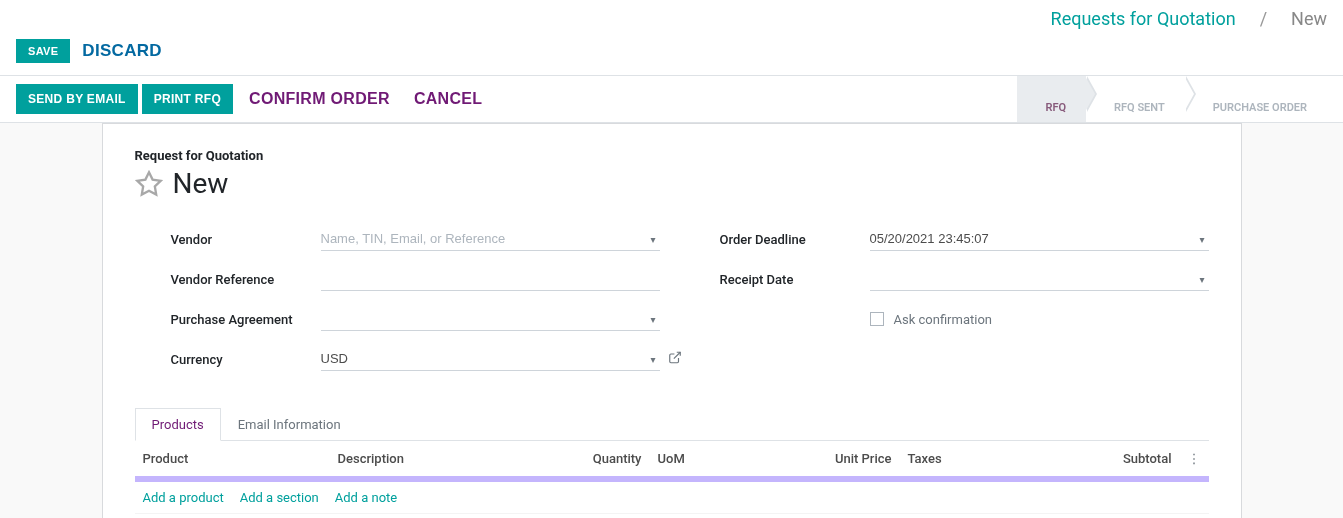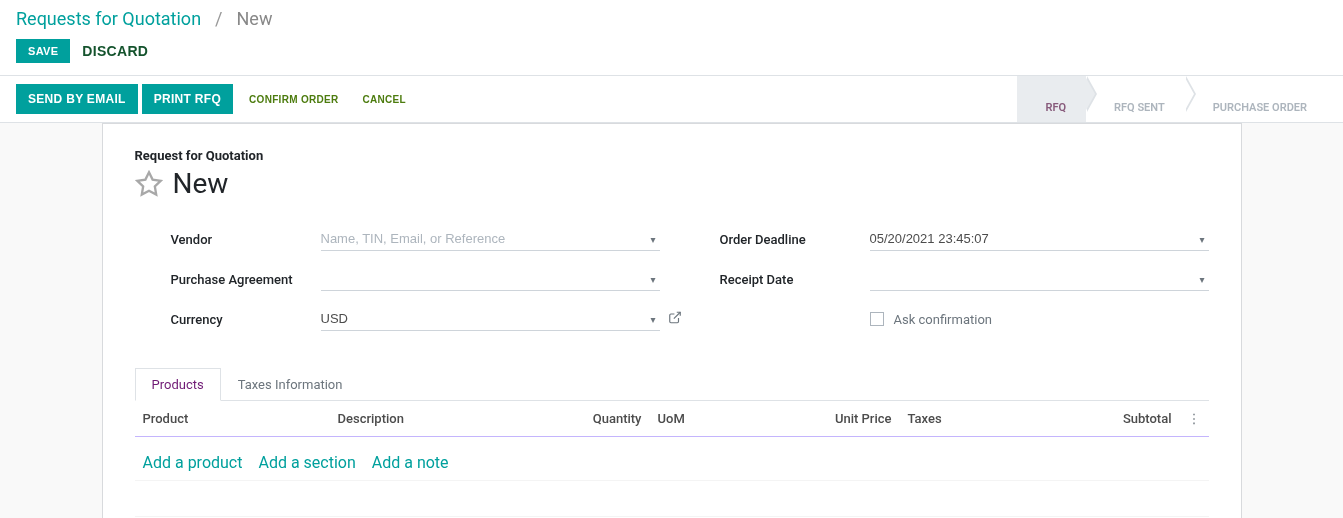--- a/index.html
+++ b/index.html
@@ -1,31 +1,31 @@
 <!DOCTYPE html>
 <html><head>
   <meta charset="utf-8">
   <style>
     * { box-sizing: border-box; margin: 0; padding: 0; }
     body { font-family: -apple-system, BlinkMacSystemFont, "Segoe UI", Roboto, "Helvetica Neue", Arial, sans-serif; font-size: 13px; color: #4c4c4c; background: #f9f9f9; }
     
     .top-bar { background: #fff; padding: 8px 16px 0 16px; }
-    .breadcrumb { display: flex; align-items: center; gap: 14px; margin-bottom: 10px; }
+    .breadcrumb { display: flex; align-items: center; gap: 24px; margin-bottom: 10px; justify-content: flex-end; }
     .breadcrumb-link { color: #00a09d; font-size: 18px; cursor: pointer; }
     .breadcrumb-sep { color: #999; font-size: 18px; }
     .breadcrumb-current { color: #888; font-size: 18px; }
     
     .top-buttons { display: flex; align-items: center; gap: 12px; padding-bottom: 12px; }
     .btn-primary { background: #00a09d; color: #fff; border: none; padding: 6px 12px; font-size: 11px; font-weight: 600; cursor: pointer; text-transform: uppercase; letter-spacing: 0.3px; }
-    .btn-link { background: none; border: none; color: #14532d; font-size: 14px; font-weight: 600; cursor: pointer; text-transform: uppercase; letter-spacing: 0.3px; }
+    .btn-link { background: none; border: none; color: #0369a1; font-size: 17px; font-weight: 600; cursor: pointer; text-transform: uppercase; letter-spacing: 0.3px; }
     
     .action-bar { background: #fff; border-top: 1px solid #dee2e6; border-bottom: 1px solid #dee2e6; display: flex; align-items: stretch; padding: 0 16px; height: 48px; gap: 48px; }
     .action-buttons { display: flex; align-items: center; gap: 0; }
     .action-btn-filled { background: #00a09d; color: #fff; border: none; padding: 8px 12px; font-size: 12px; font-weight: 600; cursor: pointer; text-transform: uppercase; letter-spacing: 0.3px; margin-right: 4px; }
-    .action-btn-link { background: none; border: none; color: #4d7c0f; font-size: 10px; font-weight: 600; cursor: pointer; text-transform: uppercase; padding: 8px 12px; letter-spacing: 0.3px; }
+    .action-btn-link { background: none; border: none; color: #701a75; font-size: 16px; font-weight: 600; cursor: pointer; text-transform: uppercase; padding: 8px 12px; letter-spacing: 0.3px; }
     
     .status-bar { margin-left: auto; display: flex; align-items: stretch; }
     .status-step { position: relative; display: flex; align-items: center; padding: 16px 20px 0 28px; font-size: 11px; font-weight: 600; color: #adb5bd; cursor: pointer; background: #fff; }
     .status-step.active { color: #875a7b; background: #e9ecef; }
     .status-step::after { content: ""; position: absolute; right: -9px; top: 0; width: 0; height: 0; border-top: 18px solid transparent; border-bottom: 18px solid transparent; border-left: 10px solid #fff; z-index: 2; }
     .status-step.active::after { border-left-color: #e9ecef; }
     .status-step::before { content: ""; position: absolute; right: -11px; top: 0; width: 0; height: 0; border-top: 18px solid transparent; border-bottom: 18px solid transparent; border-left: 10px solid #dee2e6; z-index: 1; }
     .status-step:last-child::after, .status-step:last-child::before { display: none; }
     
     .form-sheet { max-width: 1140px; margin: 0 auto; background: #fff; border: 1px solid #d8dadd; padding: 24px 32px; margin-top: 0; }
@@ -50,26 +50,26 @@
     .checkbox-row { display: flex; align-items: center; gap: 10px; padding-left: 0; }
     .checkbox { width: 14px; height: 14px; border: 1px solid #adb5bd; cursor: pointer; }
     .checkbox-label { font-size: 13px; color: #6c757d; }
     
     .tabs { display: flex; border-bottom: 1px solid #dee2e6; margin-bottom: 0; }
     .tab { padding: 8px 16px; font-size: 13px; color: #6c757d; cursor: pointer; border: 1px solid transparent; border-bottom: none; margin-bottom: -1px; }
     .tab.active { color: #701a75; border-color: #dee2e6; border-bottom: 1px solid #fff; background: #fff; }
     
     .table-container { width: 100%; }
     table { width: 100%; border-collapse: collapse; }
-    thead th { text-align: left; padding: 10px 8px; font-size: 13px; font-weight: 500; color: #4c4c4c; border-bottom: 1px solid #c4b5fd; }
+    thead th { text-align: left; padding: 10px 8px; font-size: 13px; font-weight: 500; color: #4c4c4c; border-bottom: 6px solid #c4b5fd; }
     thead th.num { text-align: right; }
     .kebab { text-align: right; color: #6c757d; cursor: pointer; width: 20px; }
     tbody td { padding: 8px; border-bottom: 1px solid #f4f4f4; }
     .add-links { display: flex; gap: 16px; }
-    .add-link { color: #00a09d; cursor: pointer; font-size: 16px; margin-top: 8px; }
+    .add-link { color: #00a09d; cursor: pointer; font-size: 13px; }
     .empty-row td { height: 36px; }
   </style>
 </head>
 <body>
 
 <div class="top-bar">
   <div class="breadcrumb">
     <span class="breadcrumb-link">Requests for Quotation</span>
     <span class="breadcrumb-sep">/</span>
     <span class="breadcrumb-current">New</span>
@@ -109,20 +109,26 @@
     <div class="form-grid">
       <div class="form-col">
         <div class="form-row">
           <label class="form-label">Vendor</label>
           <div class="form-field">
             <input class="form-input" placeholder="Name, TIN, Email, or Reference" style="">
             <span class="dropdown-caret">▾</span>
           </div>
         </div>
         <div class="form-row">
+          <label class="form-label">Vendor Reference</label>
+          <div class="form-field">
+            <input class="form-input" style="">
+          </div>
+        </div>
+        <div class="form-row">
           <label class="form-label">Purchase Agreement</label>
           <div class="form-field">
             <input class="form-input" style="">
             <span class="dropdown-caret">▾</span>
           </div>
         </div>
         <div class="form-row">
           <label class="form-label">Currency</label>
           <div class="form-field">
             <input class="form-input" value="USD" style="">
@@ -157,21 +163,21 @@
           <div class="form-field checkbox-row">
             <span class="checkbox"></span>
             <span class="checkbox-label">Ask confirmation</span>
           </div>
         </div>
       </div>
     </div>
 
     <div class="tabs">
       <div class="tab active">Products</div>
-      <div class="tab">Taxes Information</div>
+      <div class="tab">Email Information</div>
     </div>
 
     <div class="table-container">
       <table>
         <thead>
           <tr>
             <th style="width:195px;">Product</th>
             <th>Description</th>
             <th class="num" style="width:70px;">Quantity</th>
             <th style="width:170px;">UoM</th>

